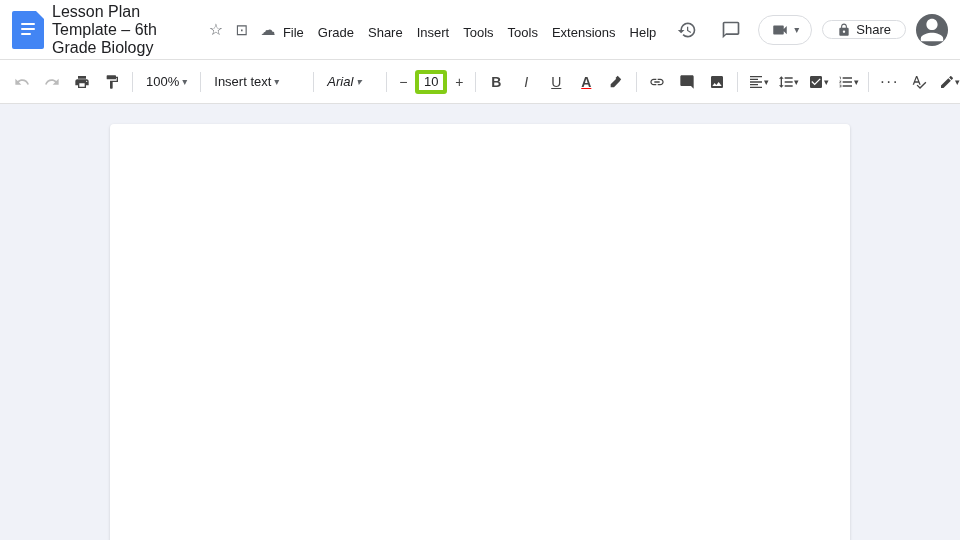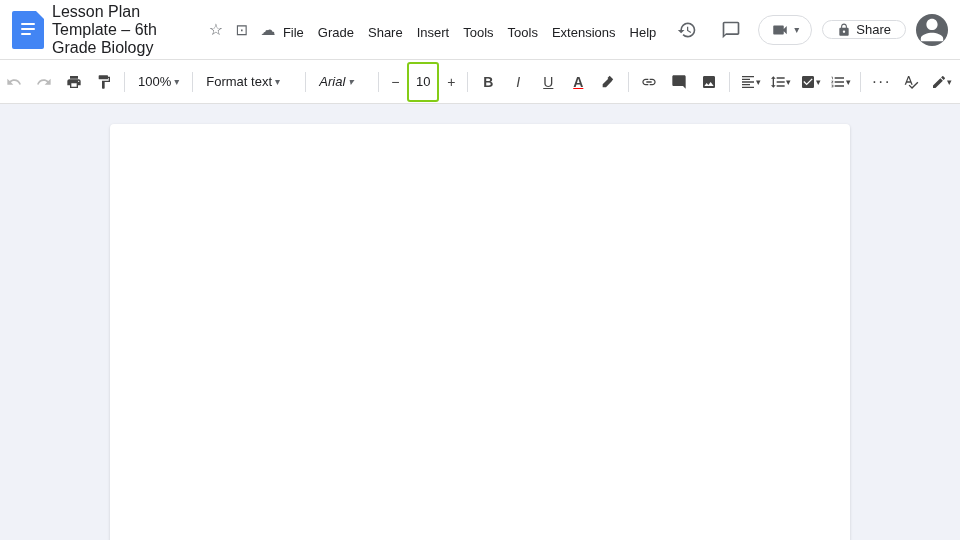--- a/index.html
+++ b/index.html
@@ -147,21 +147,21 @@
       cursor: pointer;
     }
     .avatar svg {
       fill: #bdbdbd;
     }
 
     
     .toolbar {
       display: flex;
       align-items: center;
-      padding: 4px 0;
+      padding: 4px 8px;
       background: #fff;
       border-bottom: 1px solid #e0e0e0;
       height: 44px;
       gap: 2px;
       flex-wrap: nowrap;
       overflow: hidden;
     }
     .toolbar-btn {
       width: 28px;
       height: 28px;
@@ -205,22 +205,22 @@
       font-size: 10px;
       color: #5f6368;
     }
     .font-size-box {
       display: flex;
       align-items: center;
       gap: 2px;
     }
     .font-size-input {
       width: 32px;
-      height: 40px;
-      border: 2px solid #84cc16;
+      height: 24px;
+      border: 4px solid #84cc16;
       border-radius: 3px;
       text-align: center;
       font-size: 13px;
       color: #202124;
       background: #fff;
     }
     .font-size-btn {
       width: 20px;
       height: 24px;
       display: flex;
@@ -348,21 +348,21 @@
   <div class="toolbar-separator"></div>
 
   <div class="toolbar-dropdown">
     <span>100%</span>
     <span class="chevron">▾</span>
   </div>
 
   <div class="toolbar-separator"></div>
 
   <div class="toolbar-dropdown" style="min-width:100px;">
-    <span>Format text</span>
+    <span>Insert text</span>
     <span class="chevron">▾</span>
   </div>
 
   <div class="toolbar-separator"></div>
 
   <div class="toolbar-dropdown" style="min-width:60px;font-style:italic;">
     <span>Arial</span>
     <span class="chevron">▾</span>
   </div>
 

